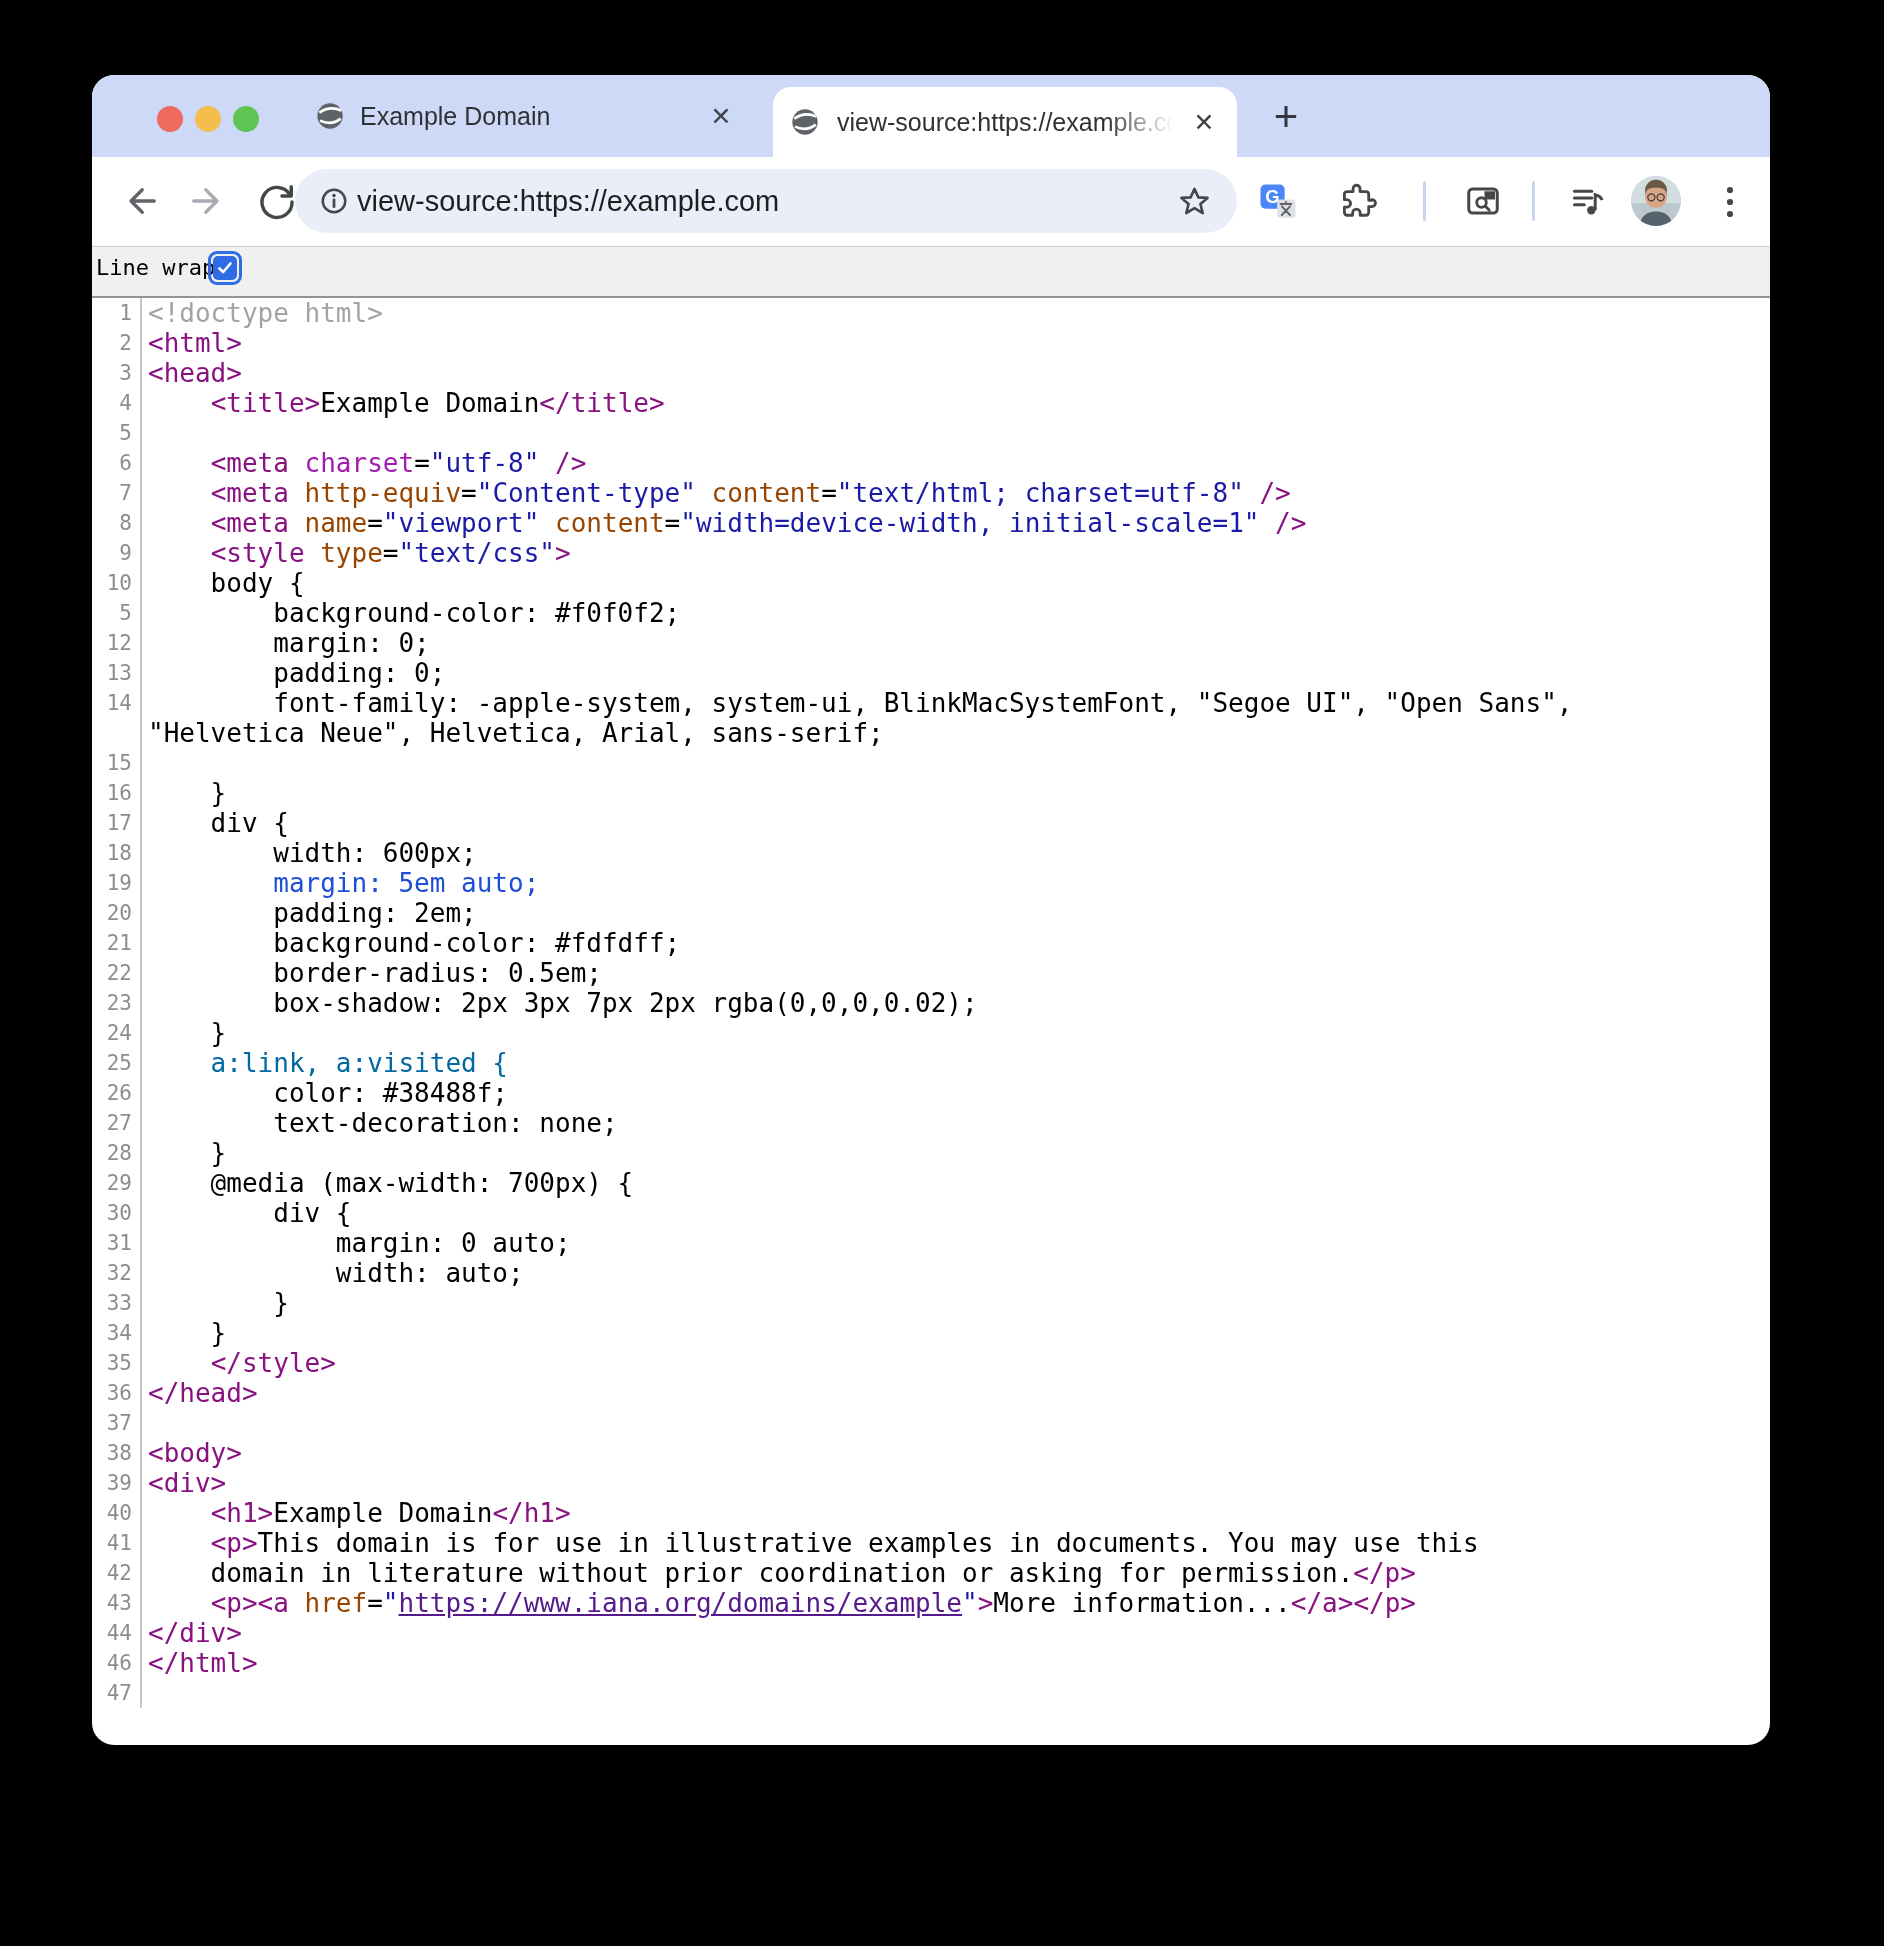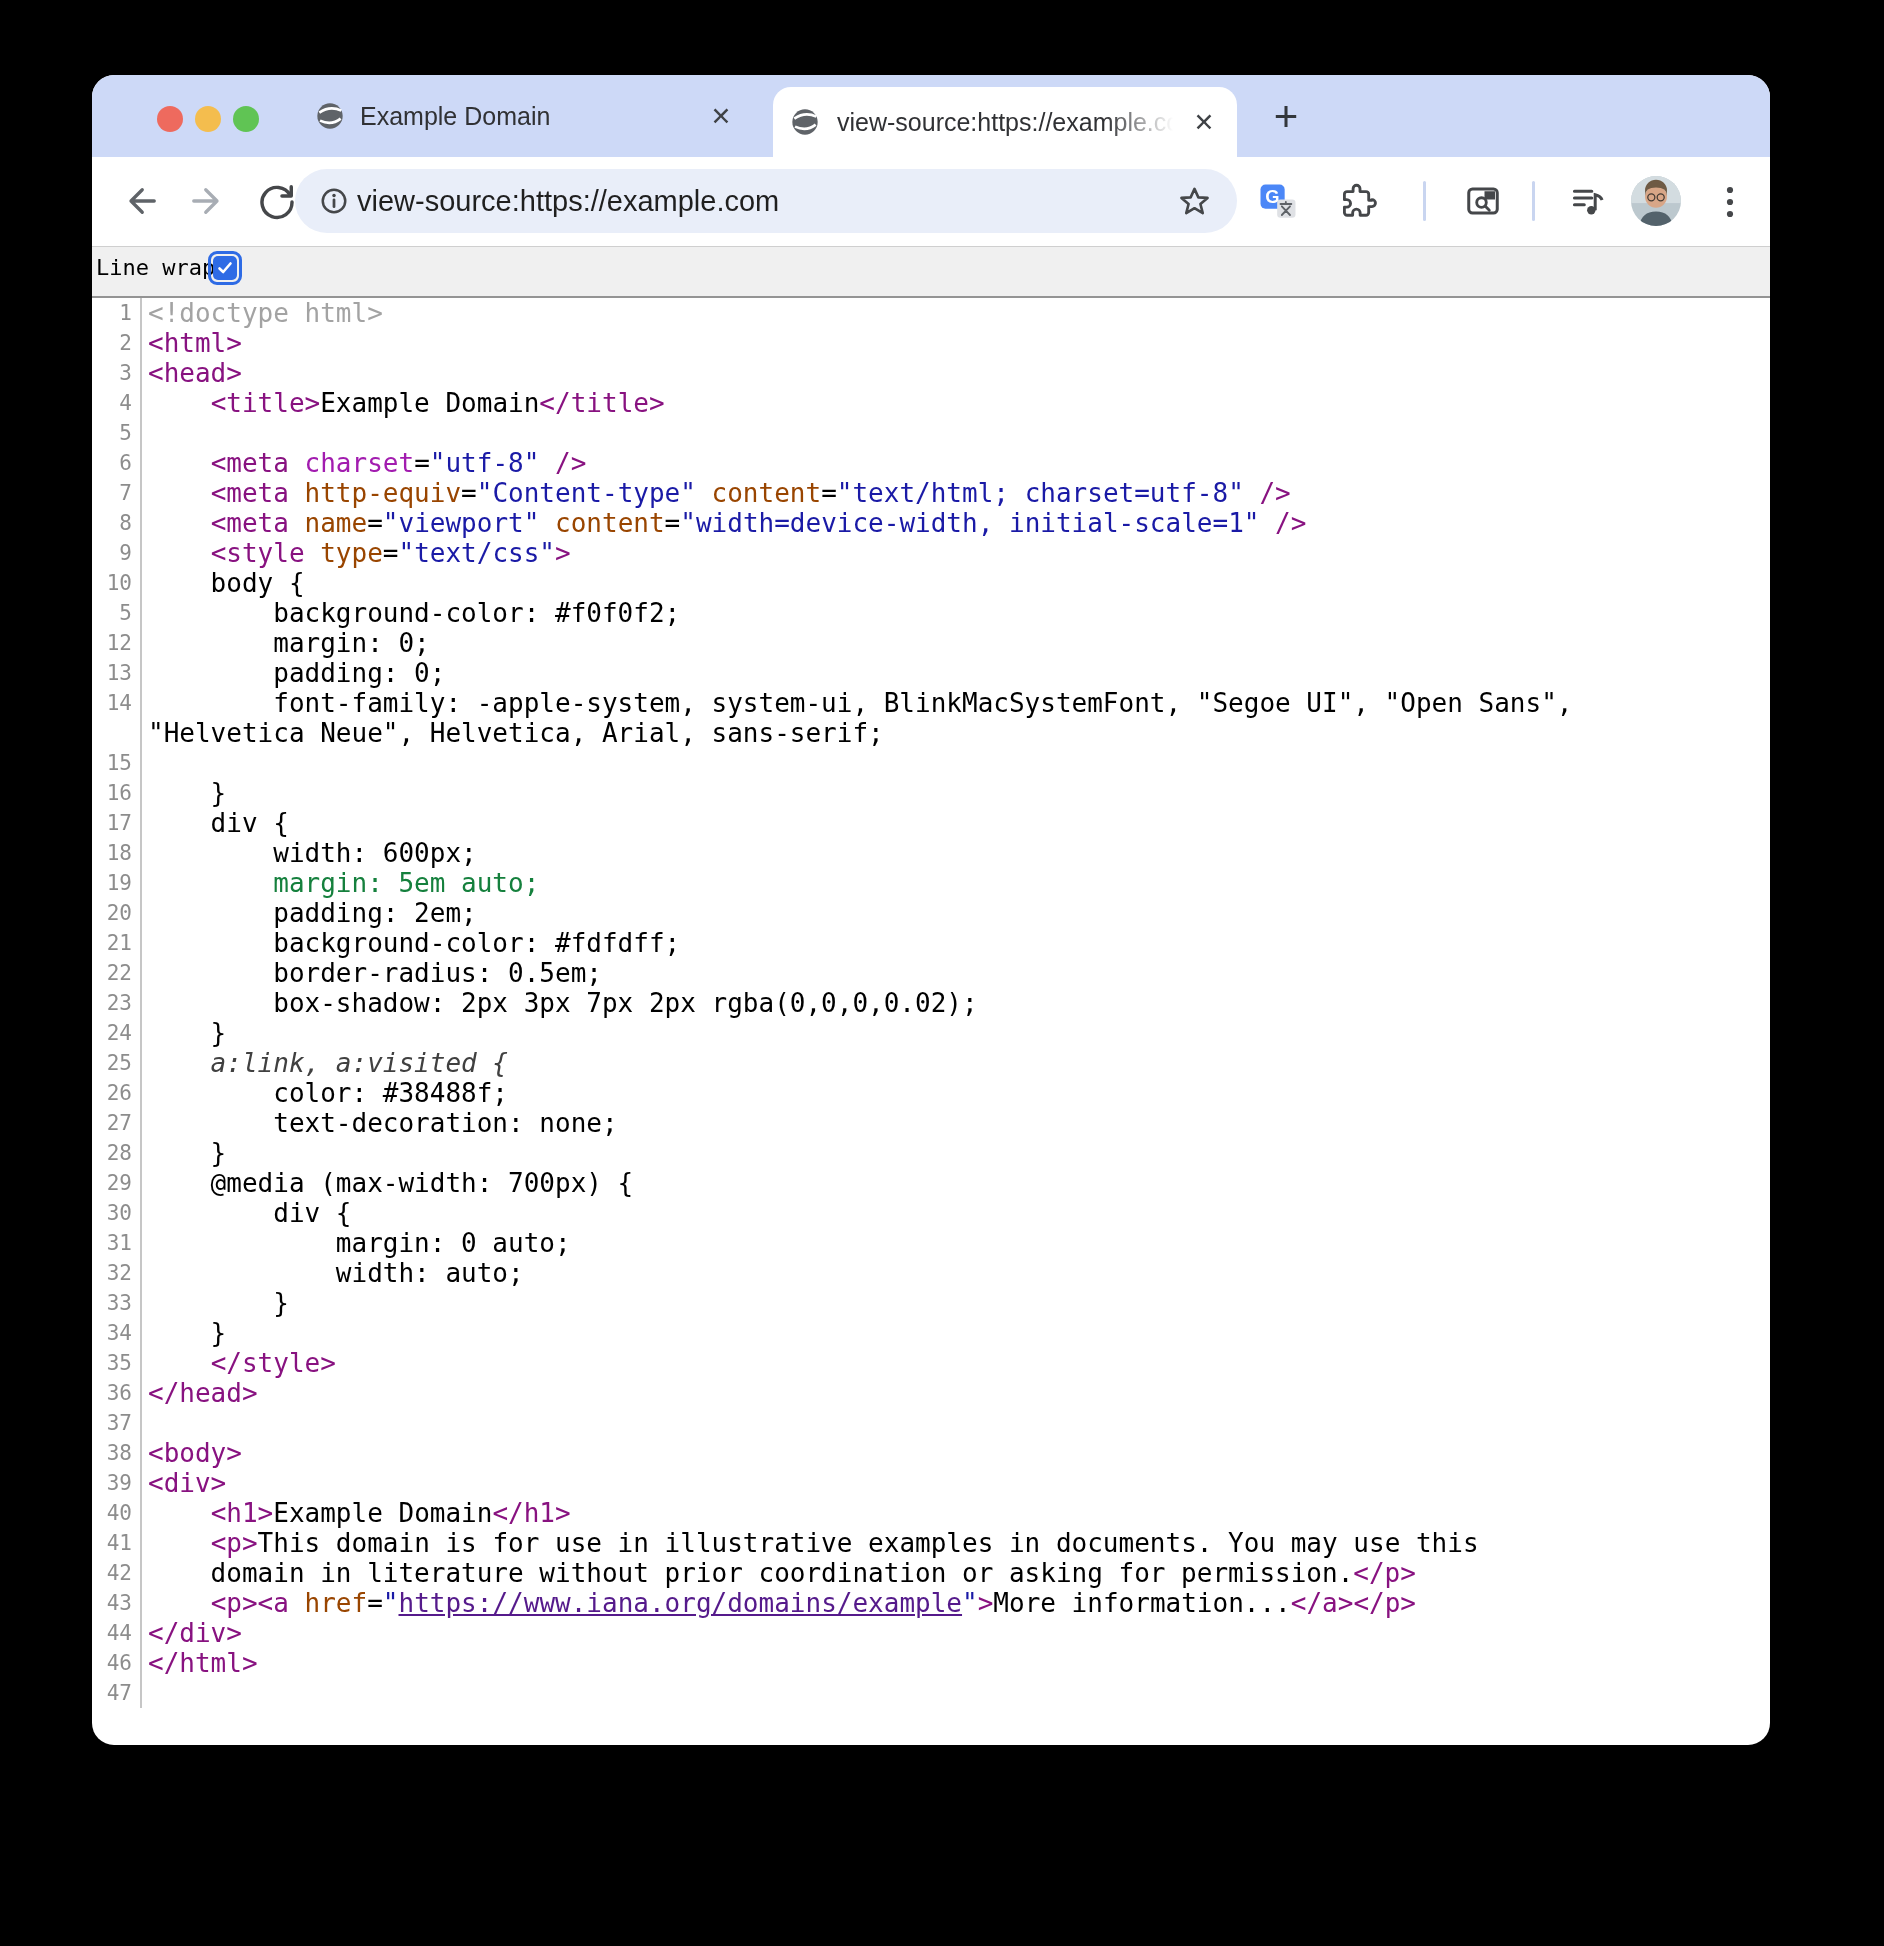--- a/index.html
+++ b/index.html
@@ -242,21 +242,21 @@
       <div class="code-row">
         <span class="ln">17</span>
         <span class="cd"><span style="color: rgb(0, 0, 0);">    div {</span></span>
       </div>
       <div class="code-row">
         <span class="ln">18</span>
         <span class="cd"><span style="color: rgb(0, 0, 0);">        width: 600px;</span></span>
       </div>
       <div class="code-row">
         <span class="ln">19</span>
-        <span class="cd"><span style="color: #15803d;">        margin: 5em auto;</span></span>
+        <span class="cd"><span style="color: #1d4ed8;">        margin: 5em auto;</span></span>
       </div>
       <div class="code-row">
         <span class="ln">20</span>
         <span class="cd"><span style="color: rgb(0, 0, 0);">        padding: 2em;</span></span>
       </div>
       <div class="code-row">
         <span class="ln">21</span>
         <span class="cd"><span style="color: rgb(0, 0, 0);">        background-color: #fdfdff;</span></span>
       </div>
       <div class="code-row">
@@ -266,21 +266,21 @@
       <div class="code-row">
         <span class="ln">23</span>
         <span class="cd"><span style="color: rgb(0, 0, 0);">        box-shadow: 2px 3px 7px 2px rgba(0,0,0,0.02);</span></span>
       </div>
       <div class="code-row">
         <span class="ln">24</span>
         <span class="cd"><span style="color: rgb(0, 0, 0);">    }</span></span>
       </div>
       <div class="code-row">
         <span class="ln">25</span>
-        <span class="cd"><span style="color: #404040; font-style: italic;">    a:link, a:visited {</span></span>
+        <span class="cd"><span style="color: #0369a1;">    a:link, a:visited {</span></span>
       </div>
       <div class="code-row">
         <span class="ln">26</span>
         <span class="cd"><span style="color: rgb(0, 0, 0);">        color: #38488f;</span></span>
       </div>
       <div class="code-row">
         <span class="ln">27</span>
         <span class="cd"><span style="color: rgb(0, 0, 0);">        text-decoration: none;</span></span>
       </div>
       <div class="code-row">

